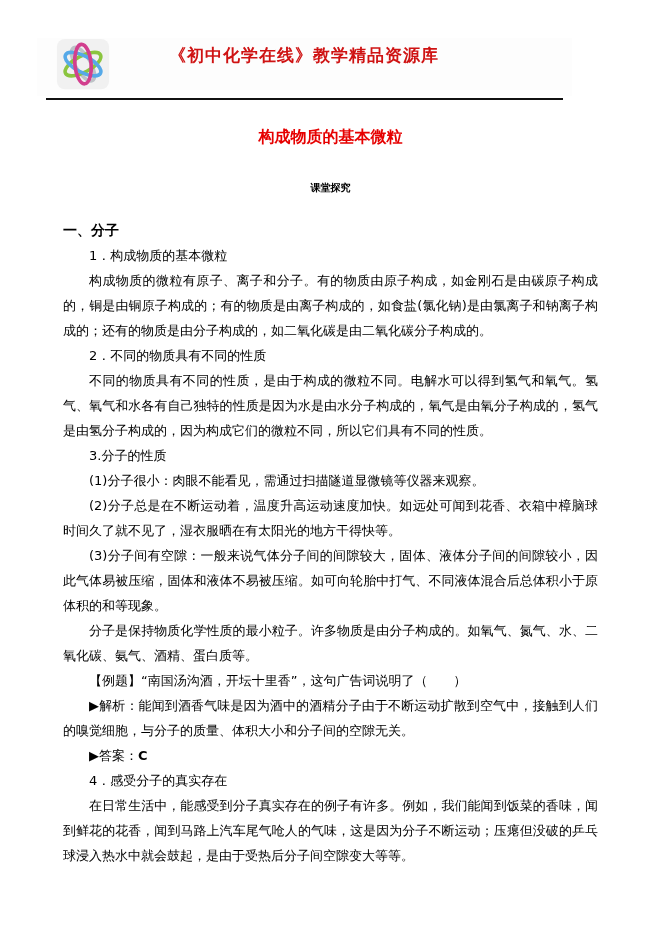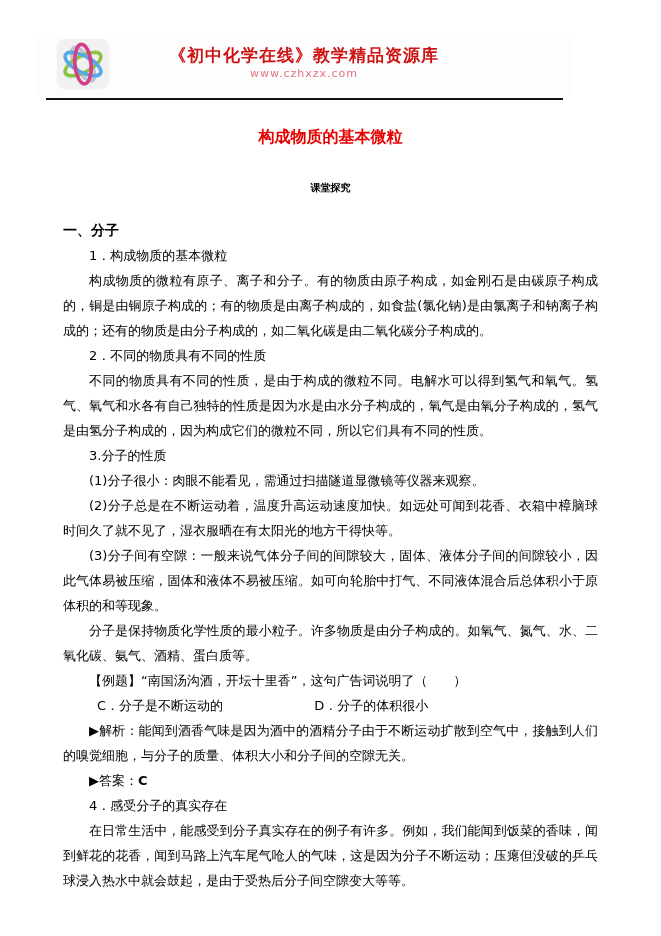--- a/index.html
+++ b/index.html
@@ -104,21 +104,20 @@
         <g fill="none" stroke-width="4" stroke-linecap="round">
           <ellipse cx="30" cy="29" rx="21" ry="8.5" stroke="#bdc3c7" transform="rotate(60 30 29)"></ellipse>
           <ellipse cx="30" cy="29" rx="22" ry="9" stroke="#8bc53f" transform="rotate(-28 30 29)"></ellipse>
           <ellipse cx="30" cy="29" rx="22" ry="9" stroke="#56a9e8" transform="rotate(28 30 29)"></ellipse>
           <ellipse cx="30" cy="29" rx="22" ry="9" stroke="#d23f8e" transform="rotate(85 30 29)"></ellipse>
         </g>
       </svg>
     </div>
     <div class="head-text">
       <div class="brand-title">《初中化学在线》教学精品资源库</div>
-      <div class="brand-url">www.czhxzx.com</div>
     </div>
   </div>
   <hr class="head-rule">
 
   <div class="doc">
 
     <h1 class="doc-title">构成物质的基本微粒</h1>
     <h2 class="doc-subtitle">课堂探究</h2>
 
     <h3 class="section-heading">一、分子</h3>
@@ -131,24 +130,20 @@
 
     <p class="line">3.分子的性质</p>
     <p class="line">(1)分子很小：肉眼不能看见，需通过扫描隧道显微镜等仪器来观察。</p>
     <p class="line">(2)分子总是在不断运动着，温度升高运动速度加快。如远处可闻到花香、衣箱中樟脑球时间久了就不见了，湿衣服晒在有太阳光的地方干得快等。</p>
     <p class="line">(3)分子间有空隙：一般来说气体分子间的间隙较大，固体、液体分子间的间隙较小，因此气体易被压缩，固体和液体不易被压缩。如可向轮胎中打气、不同液体混合后总体积小于原体积的和等现象。</p>
 
     <p class="line summary-para">分子是保持物质化学性质的最小粒子。许多物质是由分子构成的。如氧气、氮气、水、二氧化碳、氨气、酒精、蛋白质等。</p>
 
     <p class="line no-justify">【例题】“南国汤沟酒，开坛十里香”，这句广告词说明了（　　）</p>
 
-    <div class="options-row">
-      <span class="opt-left">C．分子是不断运动的</span>
-      <span class="opt-right">D．分子的体积很小</span>
-    </div>
 
     <p class="line">▶解析：能闻到酒香气味是因为酒中的酒精分子由于不断运动扩散到空气中，接触到人们的嗅觉细胞，与分子的质量、体积大小和分子间的空隙无关。</p>
 
     <p class="line no-justify answer-line"><span>▶答案：</span><b>C</b></p>
 
     <p class="line">4．感受分子的真实存在</p>
     <p class="line">在日常生活中，能感受到分子真实存在的例子有许多。例如，我们能闻到饭菜的香味，闻到鲜花的花香，闻到马路上汽车尾气呛人的气味，这是因为分子不断运动；压瘪但没破的乒乓球浸入热水中就会鼓起，是由于受热后分子间空隙变大等等。</p>
 
   </div>
 </div>

